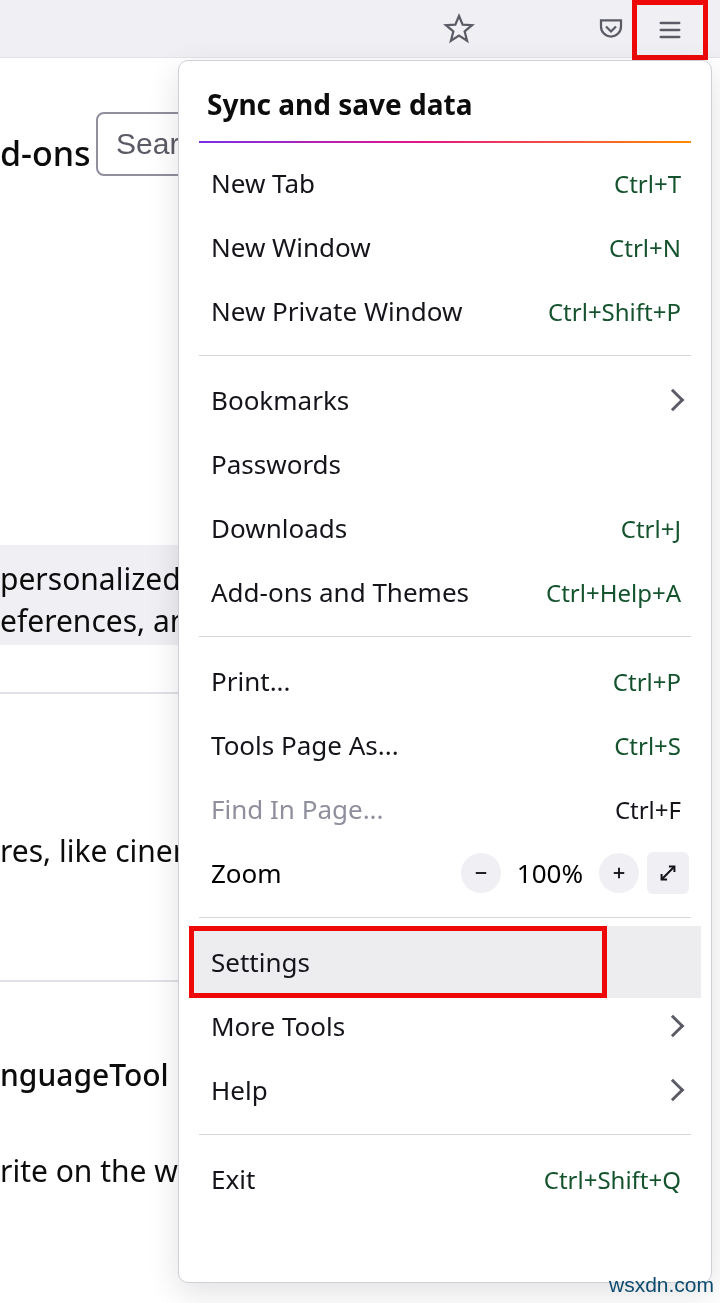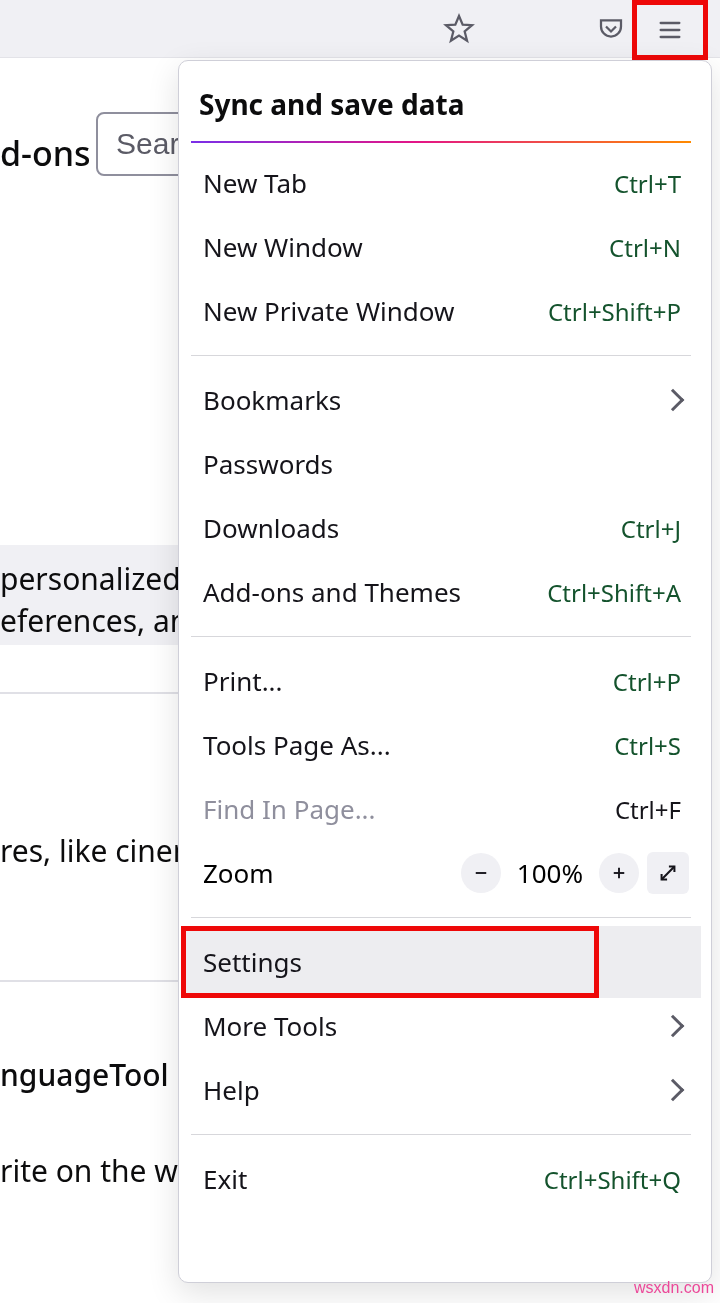--- a/index.html
+++ b/index.html
@@ -26,21 +26,21 @@
   .search-box input { border:none; outline:none; font-size:30px; width:100%; color:#0c0c0d; background:transparent; }
   .search-box input::placeholder { color:#5b5b66; }
   .greyband { position:absolute; left:0; height:100px; background:#f0f0f4; width:180px;}
   .thinrule { position:absolute; left:0; right:540px; height:2px; background:#e0e0e6; }
 
   
   .menu {
     position: absolute; left: 178px; top: 60px; right: 8px; bottom: 20px;
     background: #fff; border: 1px solid #cfcfd8; border-radius: 10px;
     box-shadow: 0 10px 32px rgba(0,0,0,.12);
-    padding: 24px 10px 10px 2px;
+    padding: 24px 10px 10px 10px;
   }
   .sync-row { display:flex; align-items:center; justify-content:space-between; padding: 0 12px 18px 18px;}
   .sync-title { font-size: 28px; font-weight: 700; color:#0c0c0d; }
   .signin-btn { font-size: 24px; font-weight: 600; background:#f0f0f4; border:none; border-radius:6px; padding: 12px 18px; color:#15141a; cursor:pointer;}
   .gradient-rule { height:2px; margin: 0 10px 8px 10px; background: linear-gradient(90deg,#7a2fe8 0%, #e31587 45%, #ff8a00 100%); }
 
   .menu-item { display:flex; align-items:center; justify-content:space-between; height:64px; padding: 0 20px 0 22px; font-size:26px; color:#15141a; cursor:pointer; border-radius:4px;}
   .menu-item .shortcut { font-size:24px; color:#14532d; }
   .menu-item.disabled { color:#8f8f9d; }
   .menu-item.disabled .shortcut { color:#15141a; }
@@ -51,21 +51,21 @@
   .settings-border { position:absolute; left:0; top:0; bottom:0; width:418px; border:5px solid #ee0808;}
   .settings-label { position:absolute; left:22px; top:50%; transform:translateY(-50%); font-size:26px; color:#15141a;}
 
   .zoom-row { display:flex; align-items:center; height:64px; padding:0 12px 0 22px; font-size:26px;}
   .zoom-label { flex:1; }
   .circle-btn { width:40px; height:40px; border-radius:50%; background:#f0f0f4; display:flex; align-items:center; justify-content:center; font-size:28px; color:#15141a; border:none; cursor:pointer; }
   .zoom-pct { margin: 0 16px; font-size:26px; }
   .sq-btn { width:42px; height:42px; border-radius:6px; background:#f0f0f4; display:flex; align-items:center; justify-content:center; border:none; cursor:pointer; margin-left:8px;}
   .chev { width:16px; height:16px; border-right:3px solid #5b5b66; border-bottom:3px solid #5b5b66; transform:rotate(-45deg);}
 
-  .watermark { position:absolute; right:6px; bottom:6px; font-size:16px; color:#ec4899; font-family: Arial, sans-serif;}
+  .watermark { position:absolute; right:6px; bottom:6px; font-size:21px; color:#0c4a6e; font-family: Arial, sans-serif;}
 </style>
 </head>
 <body>
 
 <div class="toolbar">
   <div id="star" class="toolbar-icon">
     <svg width="34" height="34" viewBox="0 0 24 24" fill="none" stroke="#5b5b66" stroke-width="1.6">
         <polygon points="12 2.8 14.6 9 21.2 9.3 16 13.7 17.7 20.3 12 16.7 6.3 20.3 8 13.7 2.8 9.3 9.4 9"></polygon>
       </svg>
   </div>
@@ -127,21 +127,21 @@
       </div>
       <div class="menu-item">
         <span>Passwords</span>
       </div>
       <div class="menu-item">
         <span>Downloads</span>
         <span class="shortcut">Ctrl+J</span>
       </div>
       <div class="menu-item">
         <span>Add-ons and Themes</span>
-        <span class="shortcut">Ctrl+Shift+A</span>
+        <span class="shortcut">Ctrl+Help+A</span>
       </div>
     </div>
   <div class="sep"></div>
   <div id="group-c">
       <div class="menu-item">
         <span>Print...</span>
         <span class="shortcut">Ctrl+P</span>
       </div>
       <div class="menu-item">
         <span>Tools Page As...</span>

